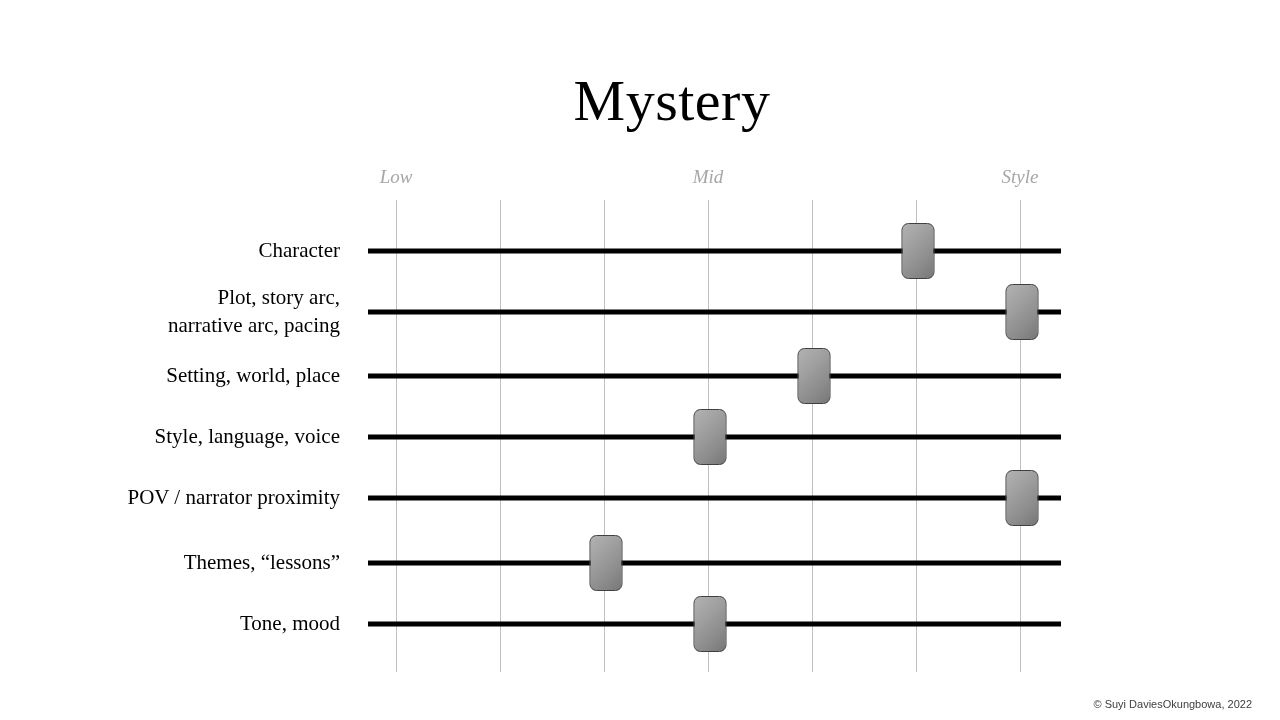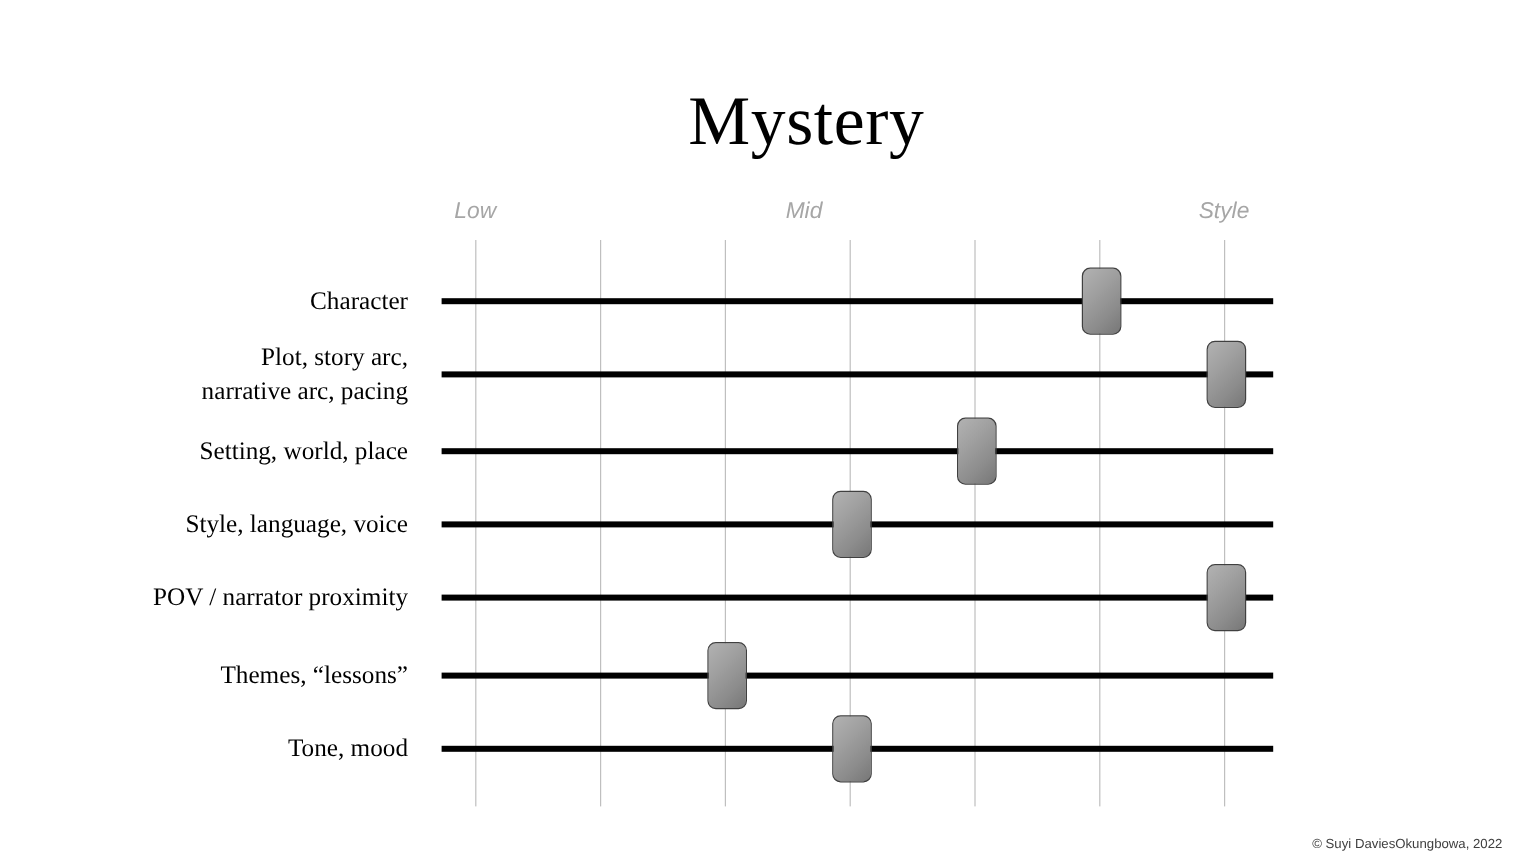--- a/index.html
+++ b/index.html
@@ -53,21 +53,21 @@
     top: 200px;
     height: 472px;
     width: 1px;
     background: #bfbfbf;
   }
 
   .axis-label {
     position: absolute;
     top: 166px;
     transform: translateX(-50%);
-    font-family: Liberation Sans, sans-serif;
+    font-family: Liberation Serif, serif;
     font-style: italic;
     font-size: 19px;
     color: #a6a6a6;
     white-space: nowrap;
   }
 
   
   .row-label {
     position: absolute;
     right: 940px; 
@@ -123,21 +123,21 @@
   <div id="plot">
 
   <div class="gridline" style="left: 396px;"></div>
       <div class="gridline" style="left: 500px;"></div>
       <div class="gridline" style="left: 604px;"></div>
       <div class="gridline" style="left: 708px;"></div>
       <div class="gridline" style="left: 812px;"></div>
       <div class="gridline" style="left: 916px;"></div>
       <div class="gridline" style="left: 1020px;"></div>
       <div class="axis-label" style="left: 396px;">Low</div>
-      <div class="axis-label" style="left: 670px;">Mid</div>
+      <div class="axis-label" style="left: 708px;">Mid</div>
       <div class="axis-label" style="left: 1020px;">Style</div>
       <div class="row-label" style="top: 251px;">Character</div>
       <div class="track" style="top: 251px;"></div>
       <div class="marker" style="top: 251px; left: 918px;"></div>
       <div class="row-label" style="top: 312px;">Plot, story arc,
 narrative arc, pacing</div>
       <div class="track" style="top: 312px;"></div>
       <div class="marker" style="top: 312px; left: 1022px;"></div>
       <div class="row-label" style="top: 376px;">Setting, world, place</div>
       <div class="track" style="top: 376px;"></div>

